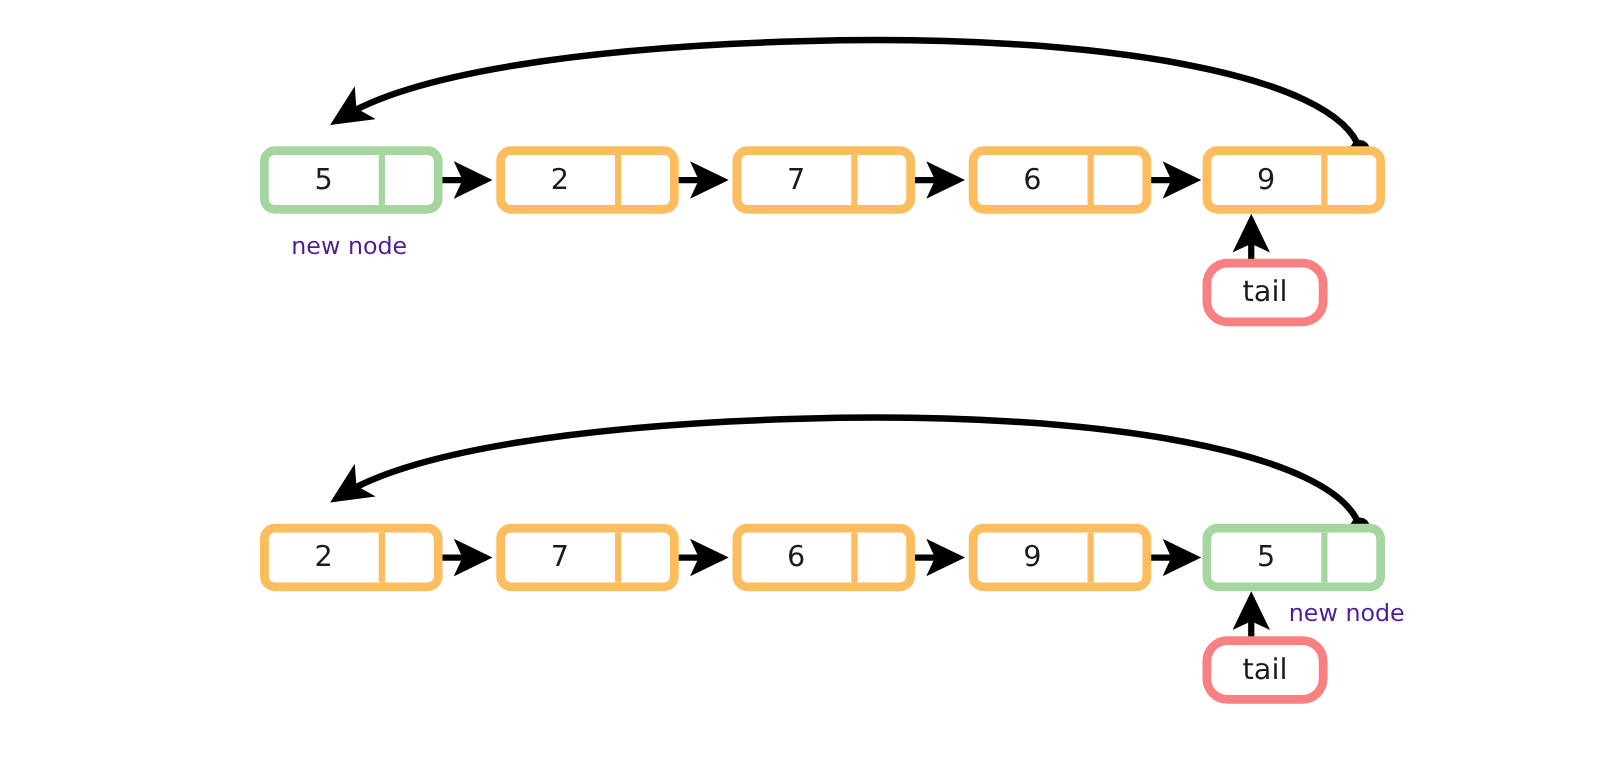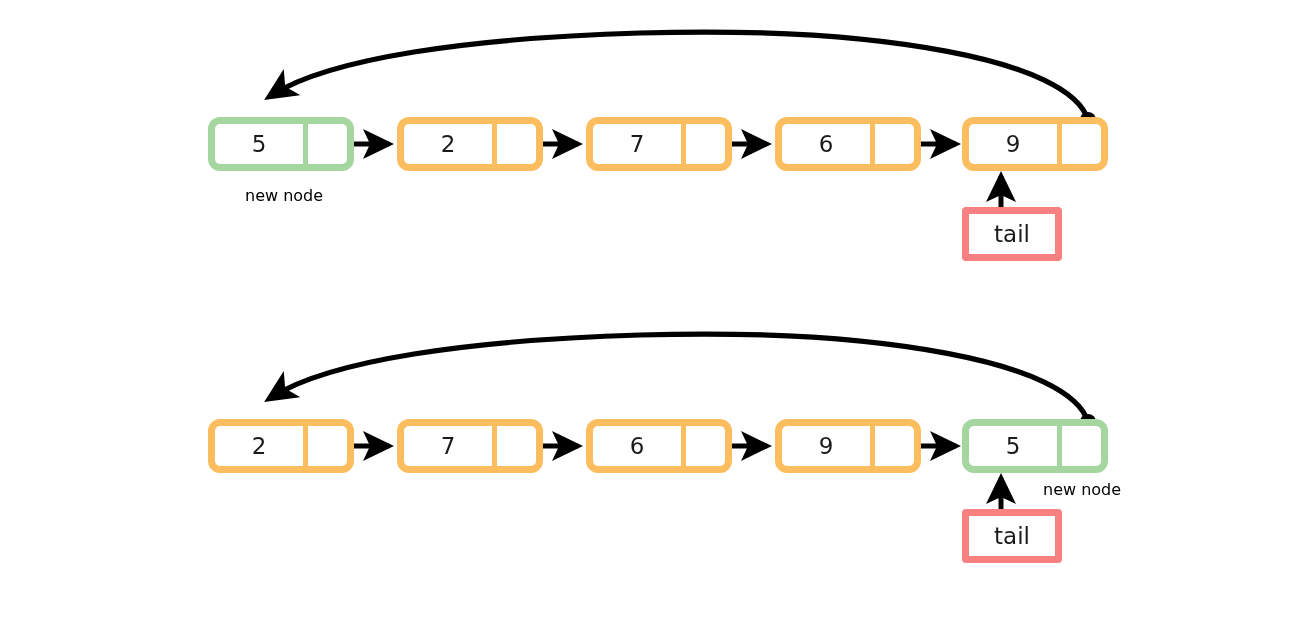--- a/index.html
+++ b/index.html
@@ -59,40 +59,39 @@
   .node.green { border-color: #A5D6A0; }
   .node.green .next-cell { border-left-color: #A5D6A0; }
   .node.orange { border-color: #FBBD5E; }
   .node.orange .next-cell { border-left-color: #FBBD5E; }
 
   
   .ptr-box {
     position: absolute;
     box-sizing: border-box;
     border: 7px solid #F98080;
-    border-radius: 4px;
+    border-radius: 20px;
     background: #ffffff;
     display: flex;
     align-items: center;
     justify-content: center;
   }
   .ptr-label {
     font-size: 23px;
     color: #1b1b1b;
     line-height: 1;
   }
 
   
   .caption {
     position: absolute;
-    font-size: 16px;
-    color: #000000;
+    font-size: 19px;
+    color: #4c1d95;
     white-space: nowrap;
     line-height: 1;
-    margin-left: 12px;
   }
 </style>
 </head>
 <body>
 
 <div class="canvas">
 
   <svg class="diagram-svg" viewBox="0 0 1297 619">
     <defs>
       <marker id="arrowhead" markerWidth="7" markerHeight="7" refX="5.2" refY="3" orient="auto">

